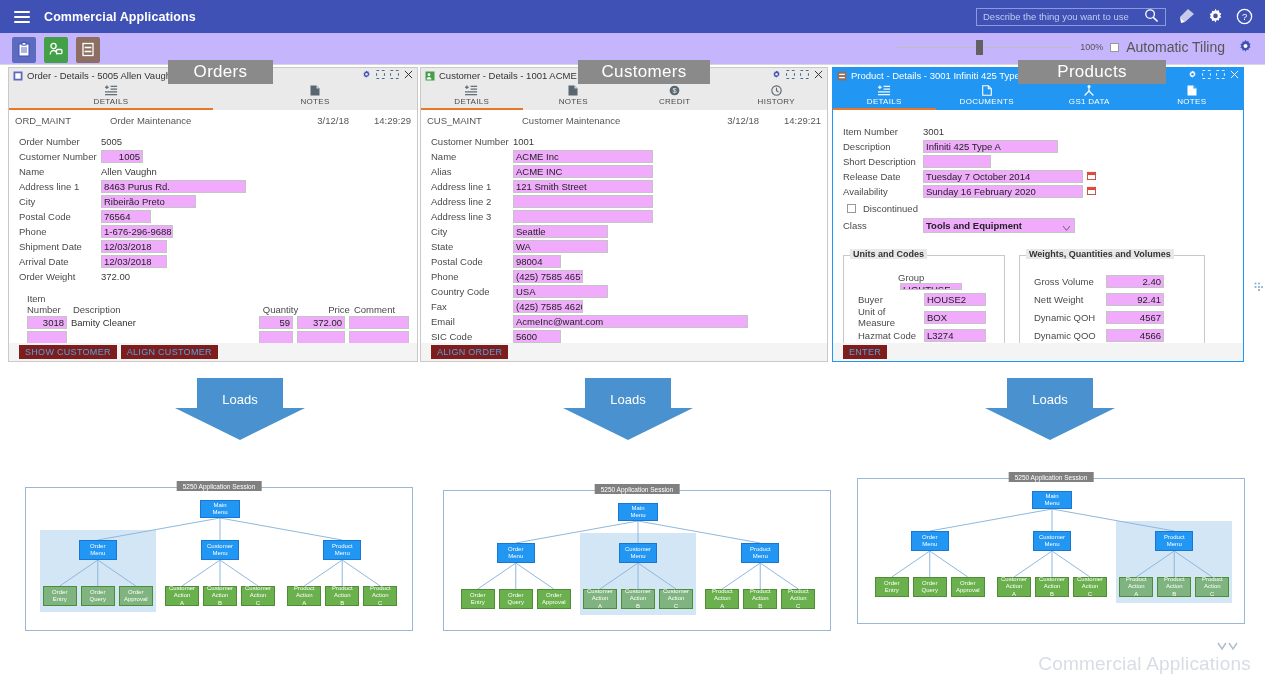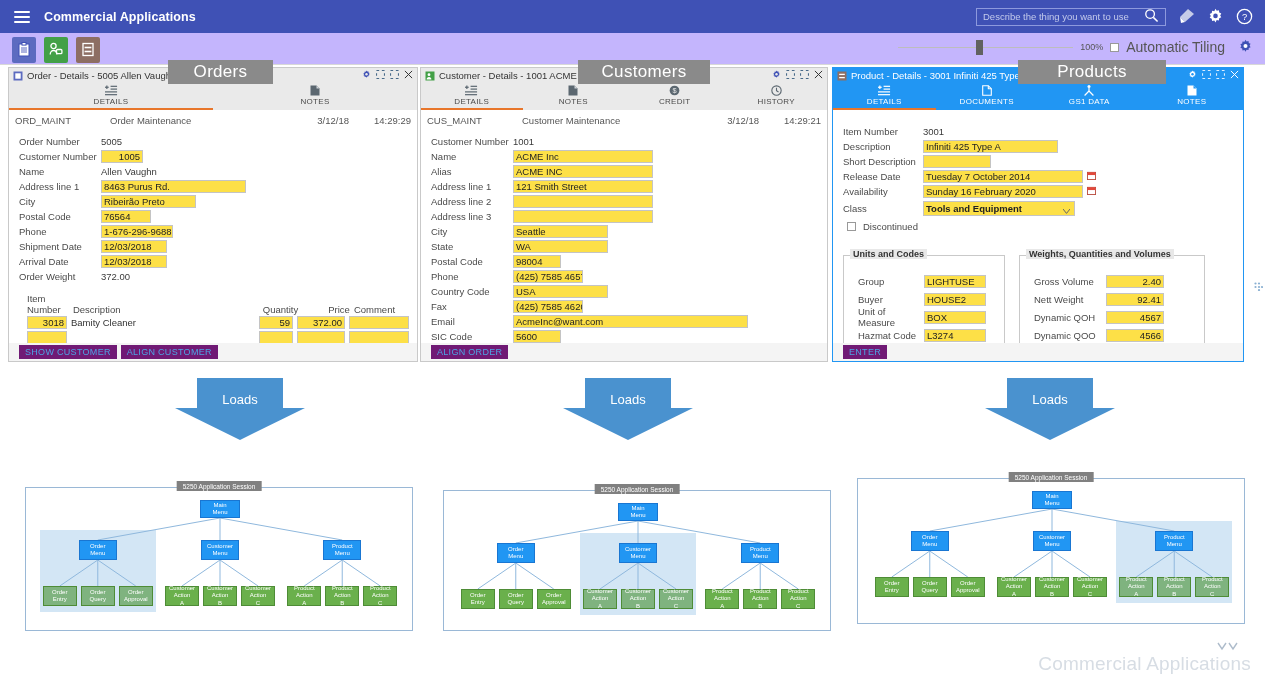--- a/index.html
+++ b/index.html
@@ -84,27 +84,27 @@
   .hdrline { display:flex; font-size:9.5px; color:#555; padding:5px 6px 0 6px; }
   .hdr-code { width:95px; }
   .hdr-name { flex:1; }
   .hdr-date { width:52px; text-align:right; }
   .hdr-time { width:62px; text-align:right; }
 
   .frow { display:flex; align-items:center; height:15px; font-size:9.5px; color:#3a3a3a; padding-left:10px;}
   .flabel { color:#4a4a4a; }
   .fval-plain { color:#3a3a3a; }
   .fin {
-    border:1px solid #c4c4c4; background:#fde047; height:13px; line-height:11px;
+    border:1px solid #c4c4c4; background:#f0abfc; height:13px; line-height:11px;
     font-size:9.5px; color:#222; padding:0 2px; font-family:"Liberation Sans", sans-serif;
     display:inline-block; white-space:nowrap; overflow:hidden;
   }
   .fin.num { text-align:right; }
 
-  .linkbtn { color:#4fa3e3; font-size:9px; letter-spacing:.3px; background:#701a75;
+  .linkbtn { color:#4fa3e3; font-size:9px; letter-spacing:.3px; background:#7f1d1d;
     padding:2px 6px; display:inline-block; cursor:pointer; }
   .btnbar { position:absolute; left:0; bottom:0; width:100%; background:#f4f4f4;
     display:flex; gap:4px; padding:2px 10px; }
 
   
   .grpbox { position:absolute; border:1px solid #c9c9c9; }
   .grptitle { position:absolute; top:-7px; left:6px; background:#e8e8e8;
     font-size:9px; font-weight:bold; color:#333; padding:0 3px; }
 
   
@@ -634,40 +634,40 @@
         <div class="frow">
           <span class="flabel" style="width: 80px;">Availability</span>
           <span class="fin" style="width: 160px;">Sunday 16 February 2020</span>
           <span style="margin-left: 4px;"><svg width="9" height="9" viewBox="0 0 10 10">
               <rect x="0.5" y="1.5" width="9" height="8" fill="#fff" stroke="#b94a3c"></rect>
               <rect x="0.5" y="1.5" width="9" height="3" fill="#e2483a"></rect>
             </svg></span>
         </div>
       </div>
 
+    <div class="frow" style="margin-top:2px; padding-left:14px;">
+      <span class="chk" style="margin-right:7px;"></span>
+      <span class="flabel">Discontinued</span>
+    </div>
     <div class="frow" style="height:18px; padding-left:10px;">
       <span class="flabel" style="width:80px;">Class</span>
       <span class="fin" style="width:152px; height:15px; line-height:13px; font-weight:bold; position:relative;">
         <span>Tools and Equipment</span>
         <span style="position:absolute; right:4px; top:2px;">
           <svg width="7" height="5" viewBox="0 0 7 5">
               <path d="M0 0 L3.5 4.4 L7 0" fill="none" stroke="#666" stroke-width="1"></path>
             </svg>
         </span>
       </span>
     </div>
-    <div class="frow" style="margin-top:2px; padding-left:14px;">
-      <span class="chk" style="margin-right:7px;"></span>
-      <span class="flabel">Discontinued</span>
-    </div>
 
     <div class="grpbox" style="left:10px; top:145px; width:162px; height:105px;">
       <span class="grptitle">Units and Codes</span>
       <div id="unitsRows" style="margin-top:16px;">
-          <div style="display: flex; align-items: center; height: 18px; padding-left: 14px;">
+          <div style="display: flex; align-items: center; height: 18px; padding-left: 14px; flex-direction: column;">
             <span style="width: 66px; font-size: 9.5px; color: rgb(74, 74, 74);">Group</span>
             <span class="fin" style="width: 62px; text-align: left;">LIGHTUSE</span>
           </div>
           <div style="display: flex; align-items: center; height: 18px; padding-left: 14px;">
             <span style="width: 66px; font-size: 9.5px; color: rgb(74, 74, 74);">Buyer</span>
             <span class="fin" style="width: 62px; text-align: left;">HOUSE2</span>
           </div>
           <div style="display: flex; align-items: center; height: 18px; padding-left: 14px;">
             <span style="width: 66px; font-size: 9.5px; color: rgb(74, 74, 74);">Unit of Measure</span>
             <span class="fin" style="width: 62px; text-align: left;">BOX</span>

